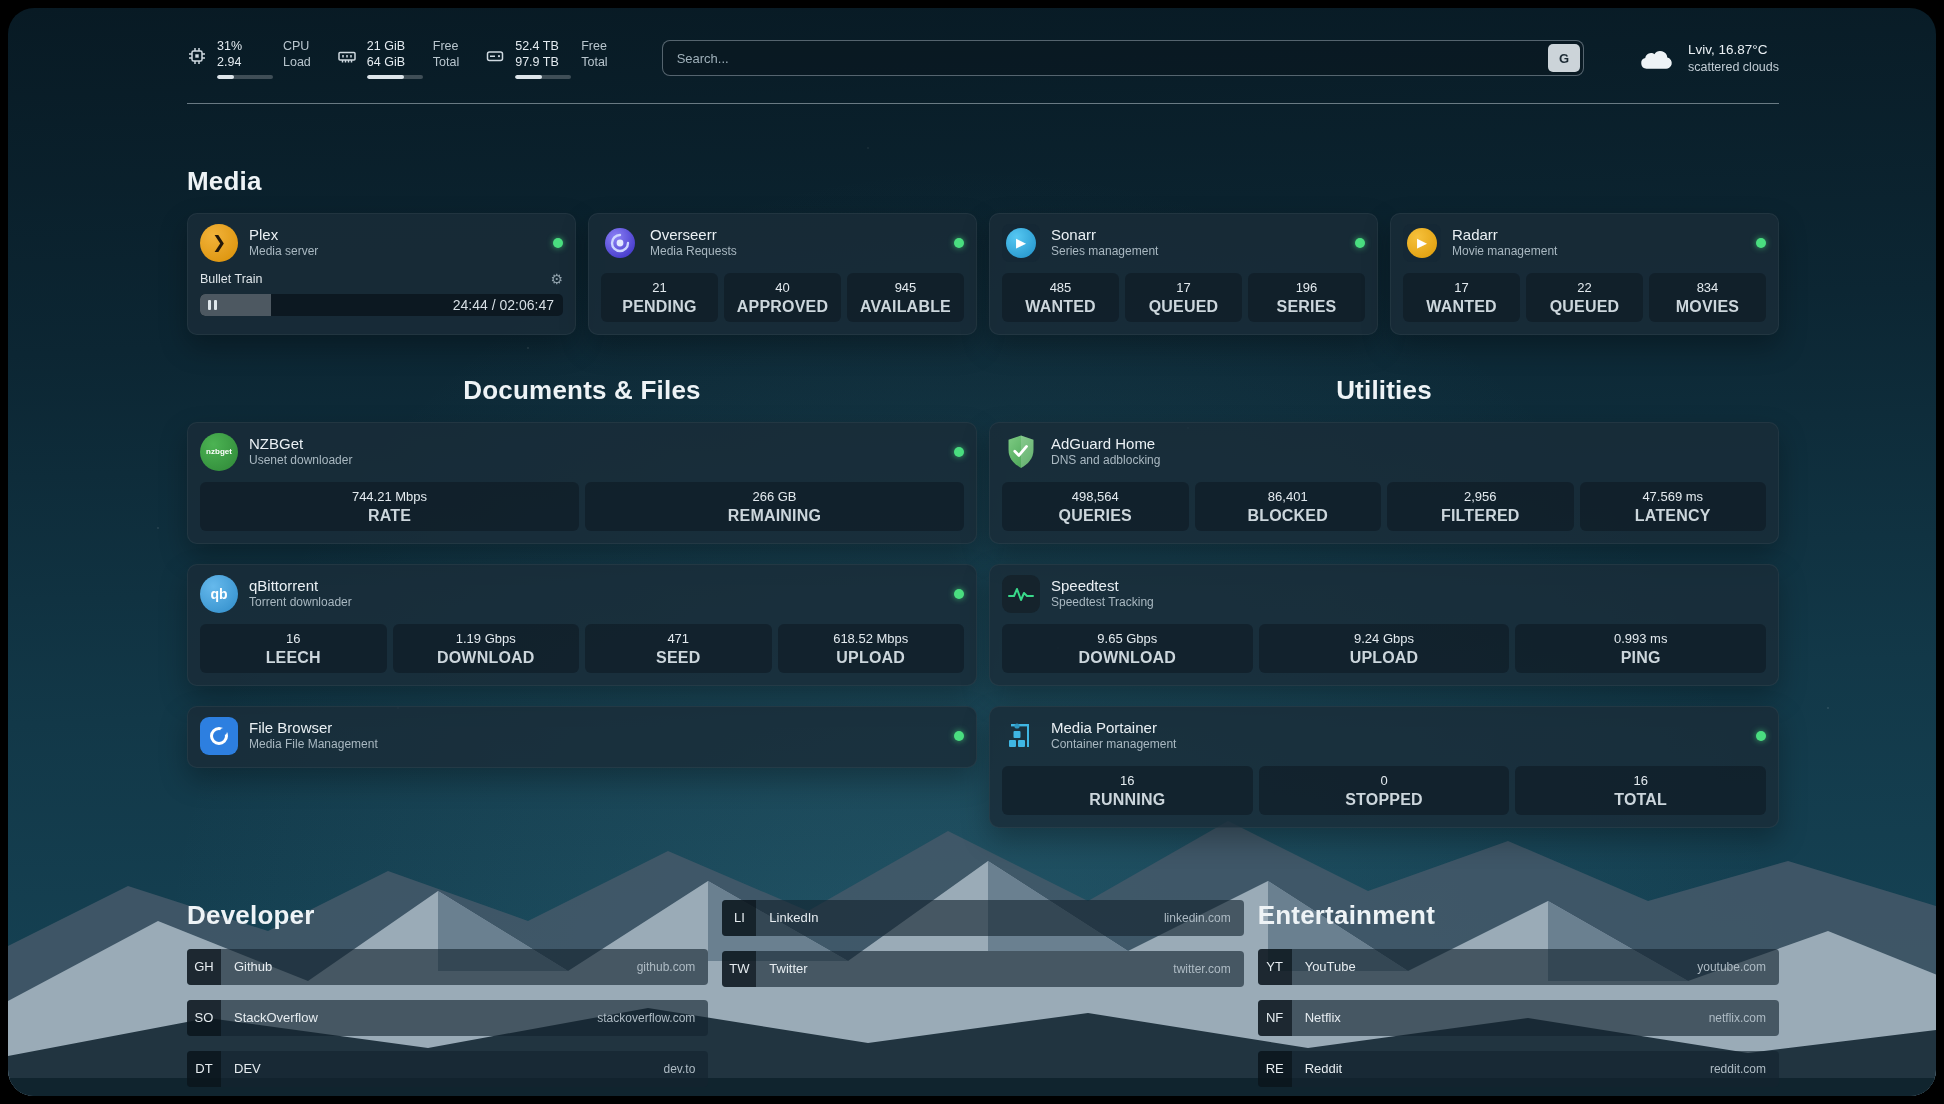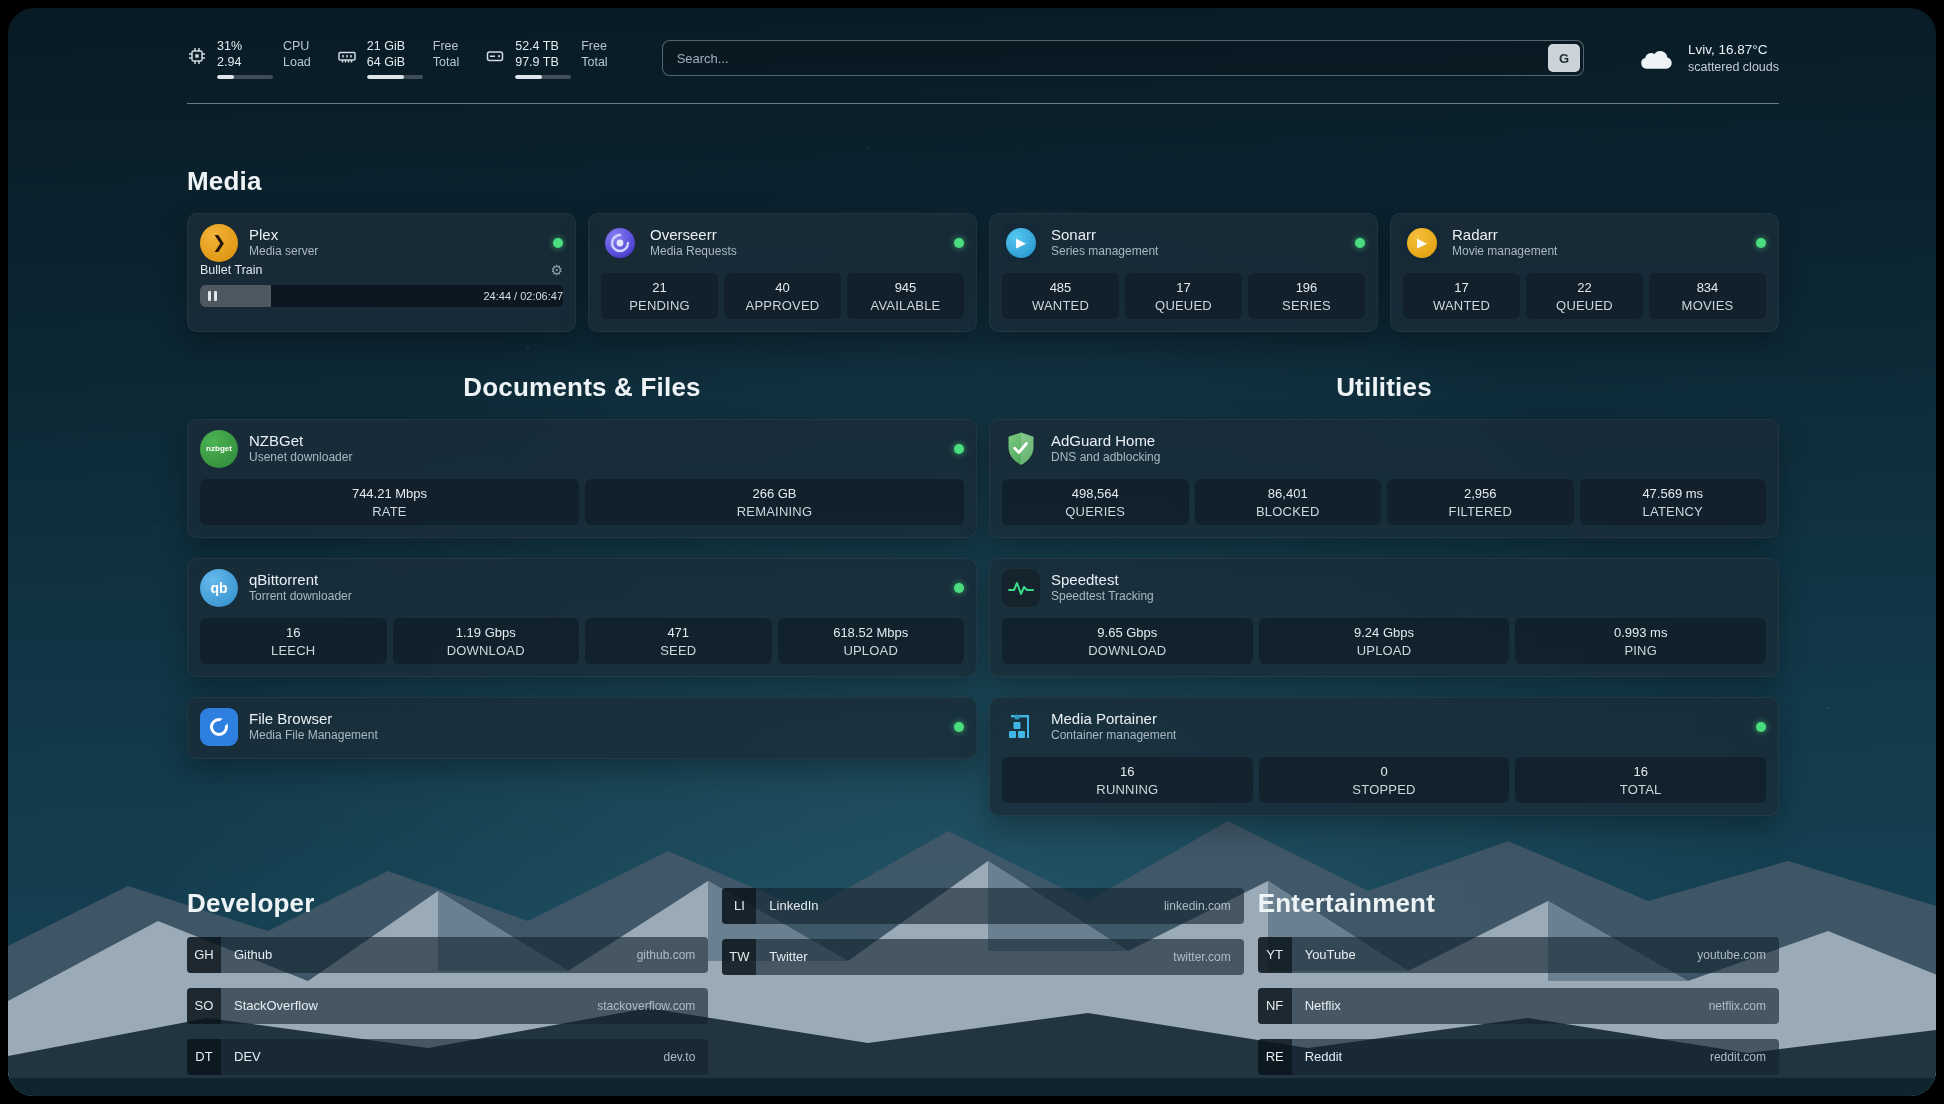--- a/index.html
+++ b/index.html
@@ -57,31 +57,31 @@
     padding:10px 12px 12px; box-shadow:0 12px 28px rgba(0,0,0,.28); cursor:pointer; }
   .card-header { display:flex; align-items:center; gap:11px; }
   .icon { width:38px; height:38px; border-radius:8px; display:flex; align-items:center; justify-content:center; flex:0 0 38px; font-weight:700; }
   .titles { display:flex; flex-direction:column; line-height:1.3; }
   .app-name { font-size:15px; color:#eaf0f4; font-weight:500; }
   .app-sub { font-size:12px; color:#a9b8c1; }
   .status-dot { width:10px; height:10px; border-radius:50%; margin-left:auto; box-shadow:0 0 6px rgba(74,222,128,.7); }
   .stats { display:flex; gap:6px; margin-top:11px; }
   .stat { flex:1; background:rgba(12,24,32,.55); border-radius:6px; text-align:center; padding:7px 4px 6px; }
   .stat-value { font-size:13px; color:#e3eaef; }
-  .stat-label { font-size:13px; font-weight:400; color:#ccd6dc; margin-top:3px; letter-spacing:.2px; }
+  .stat-label { font-size:16px; font-weight:700; color:#ccd6dc; margin-top:3px; letter-spacing:.2px; }
 
   
-  .plex-now { display:flex; align-items:center; justify-content:space-between; font-size:12.5px; color:#dfe6ea; }
+  .plex-now { display:flex; align-items:center; justify-content:space-between; margin-top:9px; font-size:12.5px; color:#dfe6ea; }
   .gear { color:#8fa0aa; font-size:14px; cursor:pointer; }
   .plex-bar { margin-top:7px; height:22px; background:rgba(8,18,25,.72); border-radius:5px; position:relative;
     display:flex; align-items:center; overflow:hidden; }
   .plex-fill { position:absolute; left:0; top:0; bottom:0; background:rgba(230,238,244,.30); border-radius:5px 0 0 5px; }
   .pause { position:relative; z-index:2; display:flex; gap:3px; margin-left:8px; cursor:pointer; }
   .pause i { display:block; width:3px; height:10px; background:#dfe7ec; border-radius:1px; }
-  .plex-time { position:relative; z-index:2; margin-left:auto; font-size:11px; color:#d7dfe5; }
+  .plex-time { position:relative; z-index:2; margin-left:auto; margin-right:9px; font-size:14px; color:#d7dfe5; }
 
   .two-col { display:grid; grid-template-columns:1fr 1fr; gap:12px; margin-top:40px; }
   .svc-col { display:flex; flex-direction:column; gap:20px; }
   .svc-col h2 { margin-bottom:-4px;text-align:center; }
 
   
   .bookmarks { display:grid; grid-template-columns:1fr 1fr 1fr; gap:14px; margin-top:72px; }
   .bm-col h2 { margin-bottom:18px; }
   .bm-row { display:flex; align-items:center; height:36px; background:rgba(20,36,46,.62); border-radius:4px;
     overflow:hidden; margin-bottom:15px; cursor:pointer; }

